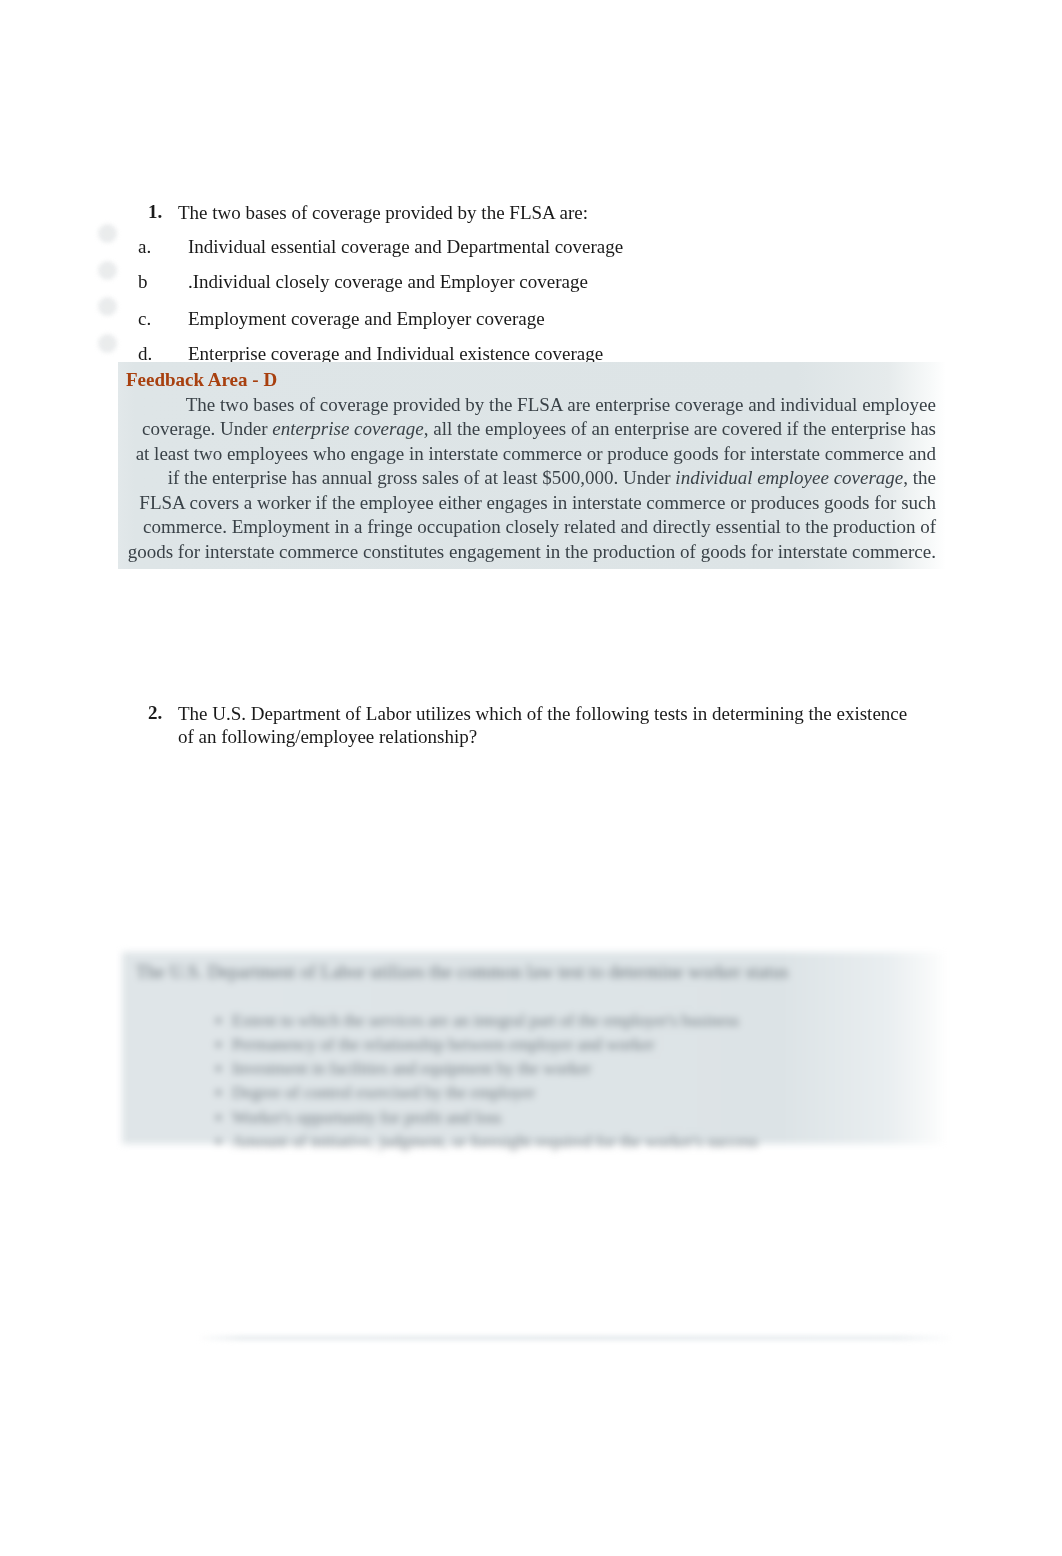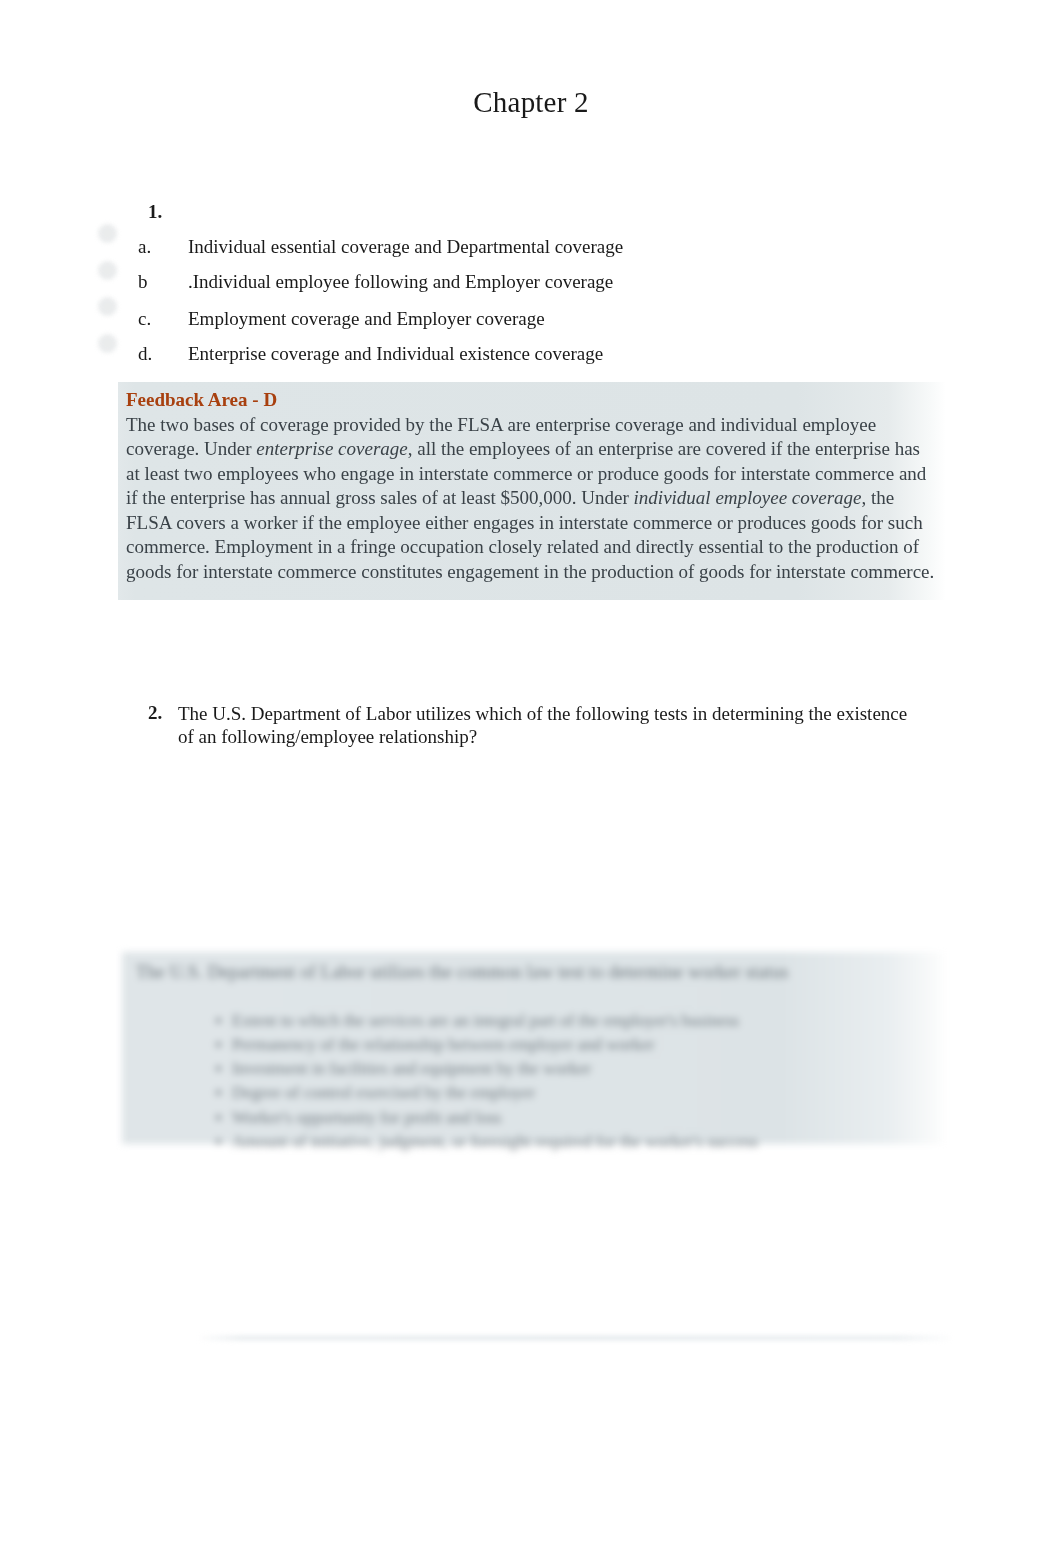--- a/index.html
+++ b/index.html
@@ -99,45 +99,45 @@
 
   .option:nth-of-type(1) {}
   #option-a { top: 236px; }
   #option-b { top: 271px; }
   #option-c { top: 308px; }
   #option-d { top: 343px; }
 
   
   #feedback-area {
     position: absolute;
-    top: 382px;
+    top: 362px;
     left: 118px;
     width: 828px;
-    padding: 6px 10px 16px 8px;
+    padding: 6px 10px 5px 8px;
     box-sizing: border-box;
     background: linear-gradient(to right,
                 #e2e8ea 0%,
                 #dee5e7 2%,
                 #dde4e6 82%,
                 #e6ebec 93%,
                 #f7f9f9 98%,
                 #ffffff 100%);
   }
   #feedback-area .fb-heading {
     font-size: 19px;
     font-weight: bold;
     color: #a8400f;
     line-height: 1.25;
     margin-bottom: 1px;
   }
   #feedback-area .fb-body {
     font-size: 19px;
     line-height: 1.29;
     color: #3a4248;
-    text-align: left;
+    text-align: right;
   }
   #feedback-area .fb-body i { font-style: italic; }
 
   
   #redacted-block {
     position: absolute;
     top: 952px;
     left: 122px;
     width: 824px;
     height: 192px;
@@ -195,41 +195,41 @@
                 #e6ebee 92%,
                 rgba(255,255,255,0) 100%);
     filter: blur(2.4px);
   }
 </style>
 </head>
 <body>
 
 <div class="page">
 
-  <div class="doc-title">Chapter 2</div>
 
   <div class="margin-marks">
     <span></span>
     <span></span>
     <span></span>
     <span></span>
   </div>
 
   <div class="question" id="question-1">
     <span class="q-num">1.</span>
+    <span class="q-text">The two bases of coverage provided by the FLSA are:</span>
   </div>
 
   <div class="option" id="option-a">
     <span class="opt-letter">a.</span>
     <span class="opt-text">Individual essential coverage and Departmental coverage</span>
   </div>
 
   <div class="option" id="option-b">
     <span class="opt-letter">b</span>
-    <span class="opt-text">.Individual employee following and Employer coverage</span>
+    <span class="opt-text">.Individual closely coverage and Employer coverage</span>
   </div>
 
   <div class="option" id="option-c">
     <span class="opt-letter">c.</span>
     <span class="opt-text">Employment coverage and Employer coverage</span>
   </div>
 
   <div class="option" id="option-d">
     <span class="opt-letter">d.</span>
     <span class="opt-text">Enterprise coverage and Individual existence coverage</span>

